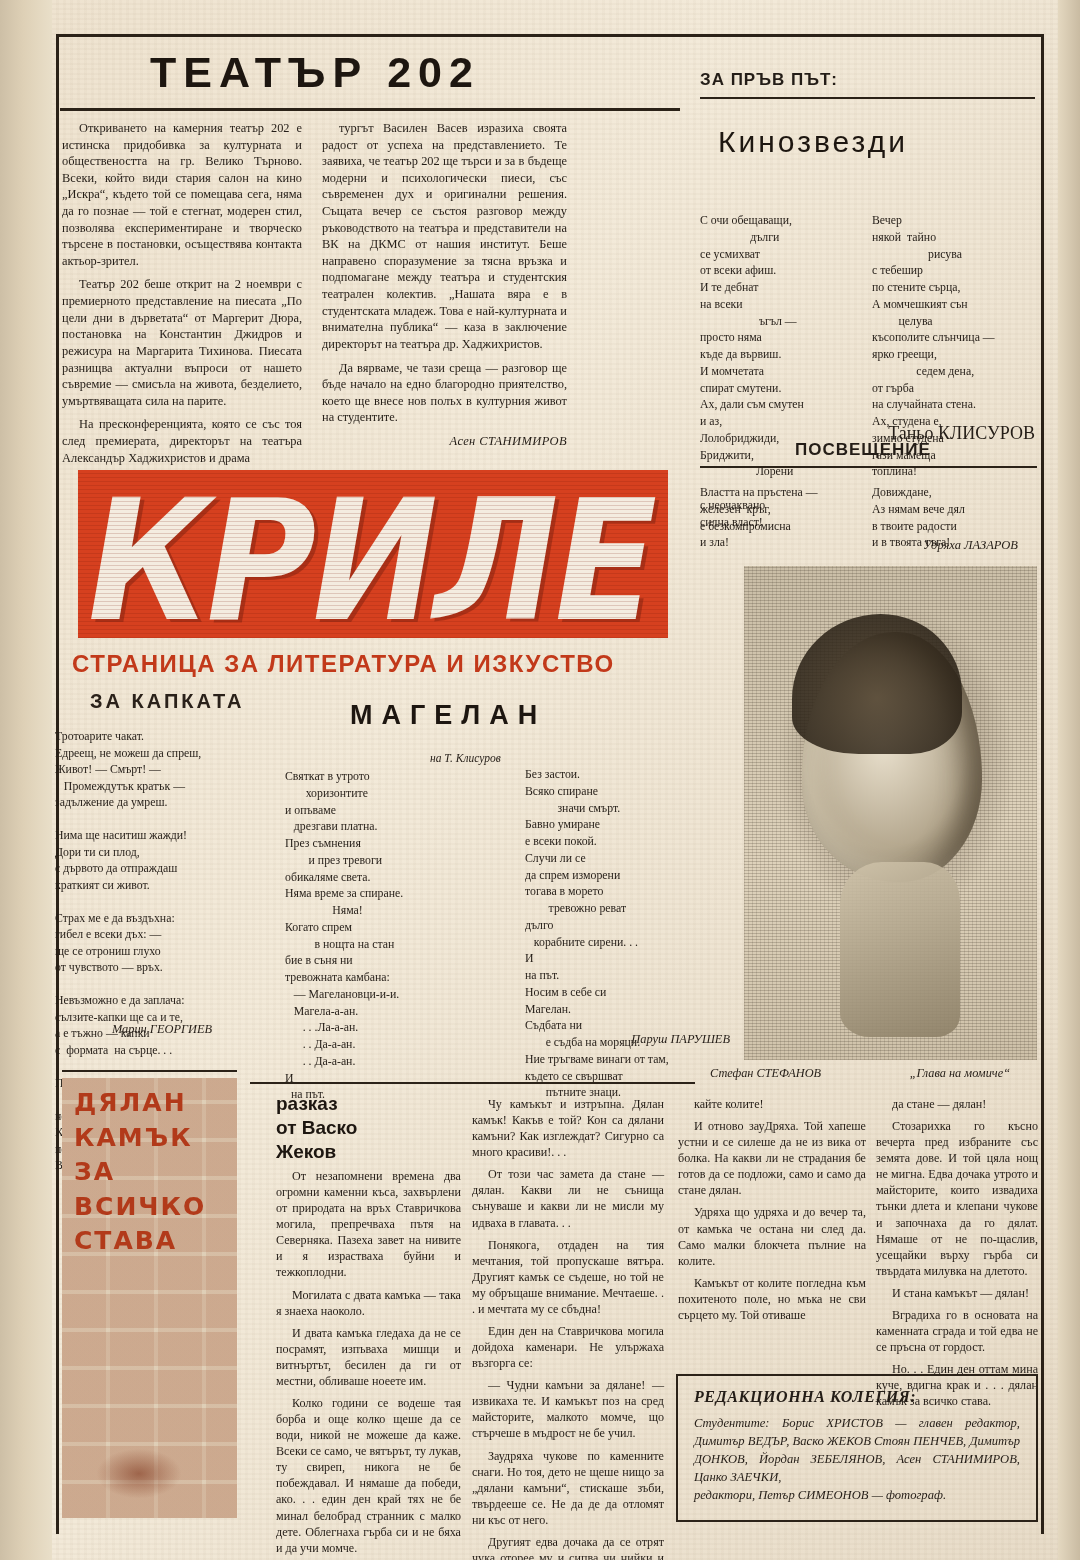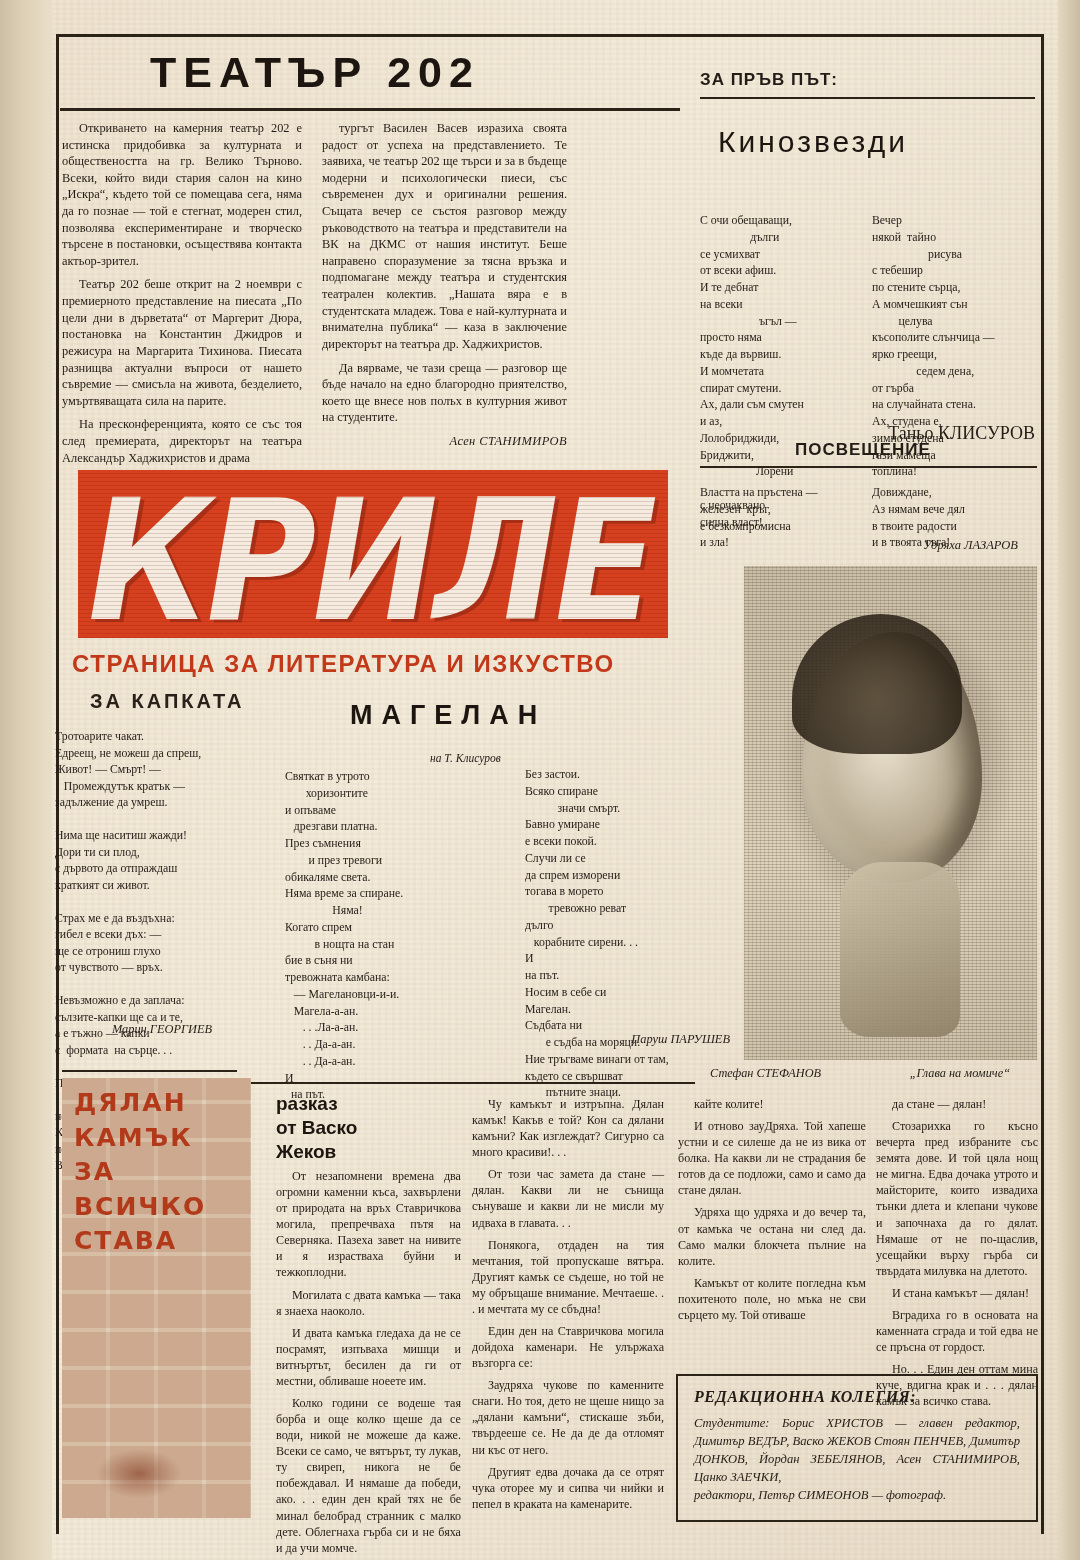--- a/index.html
+++ b/index.html
@@ -158,21 +158,21 @@
   .portrait-cap{
     position:absolute;left:710px;top:1066px;width:300px;
     font-size:12.3px;font-style:italic;display:flex;justify-content:space-between;
   }
 
   
   .bot-rule{position:absolute;left:250px;top:1082px;width:445px;height:2px;background:#2b2218;}
   .bot-rule2{position:absolute;left:62px;top:1070px;width:175px;height:2px;background:#2b2218;}
 
   .woodcut{
-    position:absolute;left:62px;top:1078px;width:189px;height:440px;
+    position:absolute;left:62px;top:1078px;width:175px;height:440px;
     background:#e4d9c2;
     overflow:hidden;
   }
   .woodcut-txt{
     position:absolute;left:12px;top:8px;width:155px;
     font-family:"DejaVu Sans", sans-serif;font-weight:bold;font-size:25px;line-height:1.38;
     color:#b23a1a;letter-spacing:2px;
   }
   .woodcut-brick{
     position:absolute;left:0;top:0;width:100%;height:100%;
@@ -392,20 +392,21 @@
     <p>От незапомнени времена два огромни каменни къса, захвърлени от природата на връх Ставричкова могила, препречваха пътя на Северняка. Пазеха завет на нивите и я израстваха буйни и тежкоплодни.</p>
     <p>Могилата с двата камъка — така я знаеха наоколо.</p>
     <p>И двата камъка гледаха да не се посрамят, изпъваха мишци и витнъртът, бесилен да ги от местни, обливаше ноеете им.</p>
     <p>Колко години се водеше тая борба и още колко щеше да се води, никой не можеше да каже. Всеки се само, че вятърът, ту лукав, ту свиреп, никога не бе побеждавал. И нямаше да победи, ако. . . един ден край тях не бе минал белобрад странник с малко дете. Облегнаха гърба си и не бяха и да учи момче.</p>
   </div>
   <div id="b2" class="bcol">
     <p>Чу камъкът и изтръпна. Дялан камък! Какъв е той? Кон са дялани камъни? Как изглеждат? Сигурно са много красиви!. . .</p>
     <p>От този час замета да стане — дялан. Какви ли не сънища сънуваше и какви ли не мисли му идваха в главата. . .</p>
     <p>Понякога, отдаден на тия мечтания, той пропускаше вятъра. Другият камък се съдеше, но той не му обръщаше внимание. Мечтаеше. . . и мечтата му се сбъдна!</p>
     <p>Един ден на Ставричкова могила дойдоха каменари. Не улържаха възгорга се:</p>
+    <p>— Чудни камъни за дялане! — извикаха те. И камъкът поз на сред майсторите, малкото момче, що стърчеше в мъдрост не бе учил.</p>
     <p>Заудряха чукове по каменните снаги. Но тоя, дето не щеше нищо за „дялани камъни“, стискаше зъби, твърдееше се. Не да де да отломят ни къс от него.</p>
     <p>Другият едва дочака да се отрят чука оторее му и сипва чи нийки и пепел в краката на каменарите.</p>
 
   </div>
   <div id="b3" class="bcol">
     <p>кайте колите!</p>
     <p>И отново зауДряха. Той хапеше устни и се силеше да не из вика от болка. На какви ли не страдания бе готов да се подложи, само и само да стане дялан.</p>
     <p>Удряха що удряха и до вечер та, от камъка че остана ни след да. Само малки блокчета пълние на колите.</p>
     <p>Камъкът от колите погледна към похитеното поле, но мъка не сви сърцето му. Той отиваше</p>
   </div>

